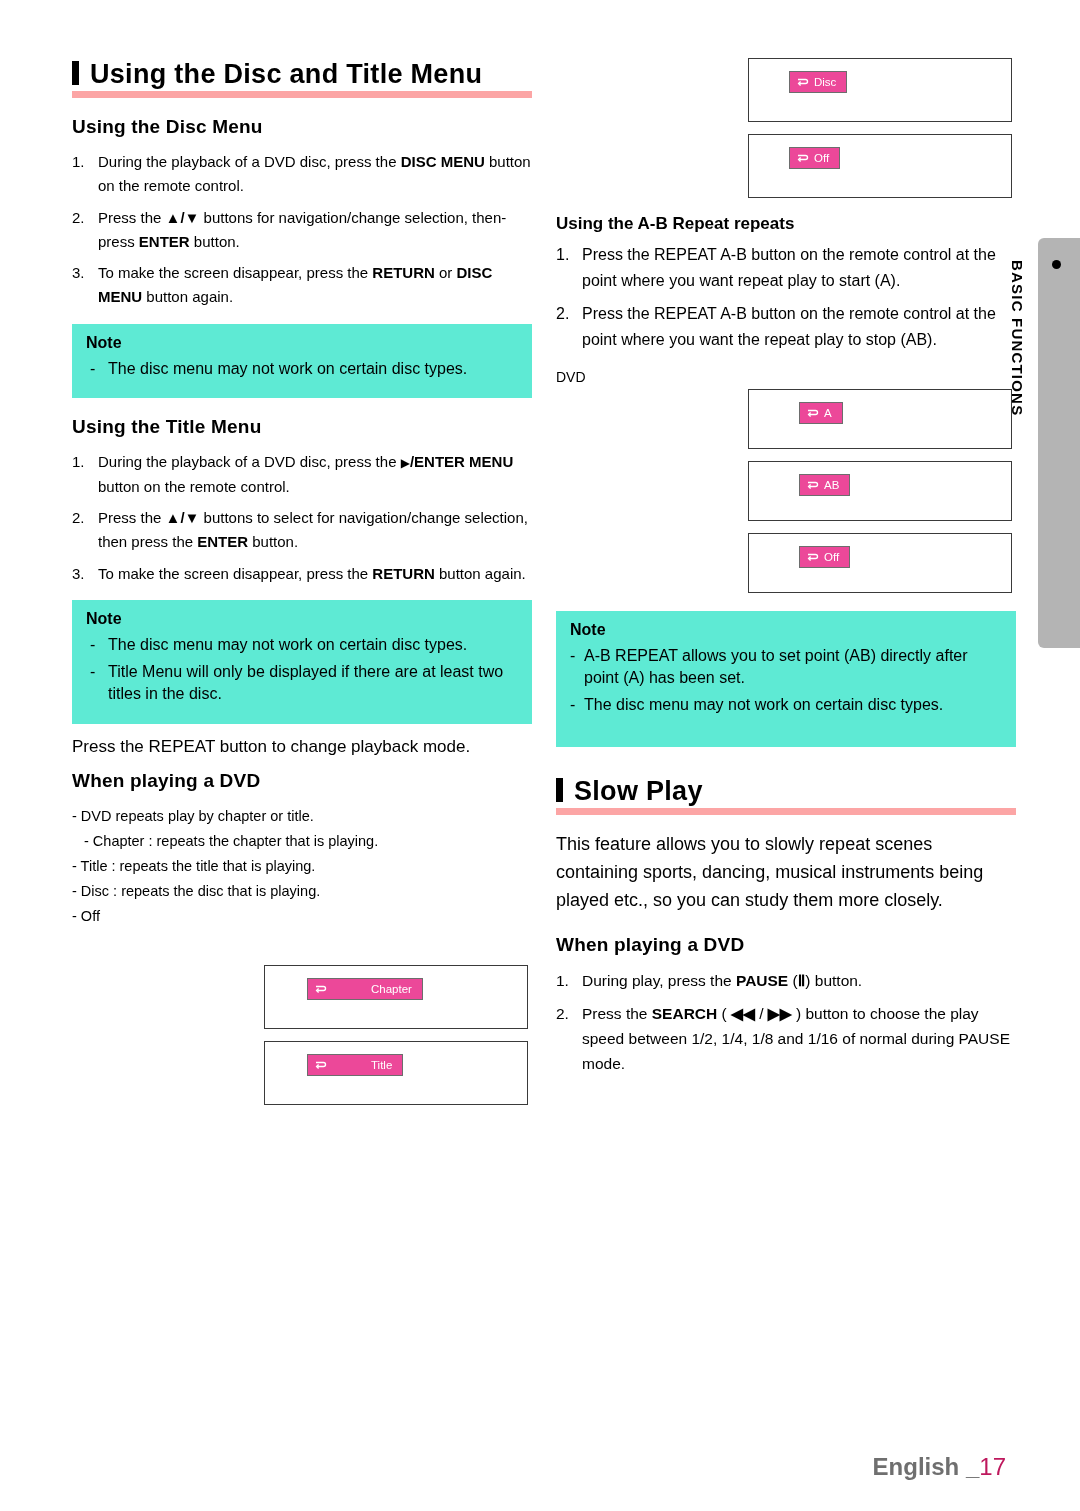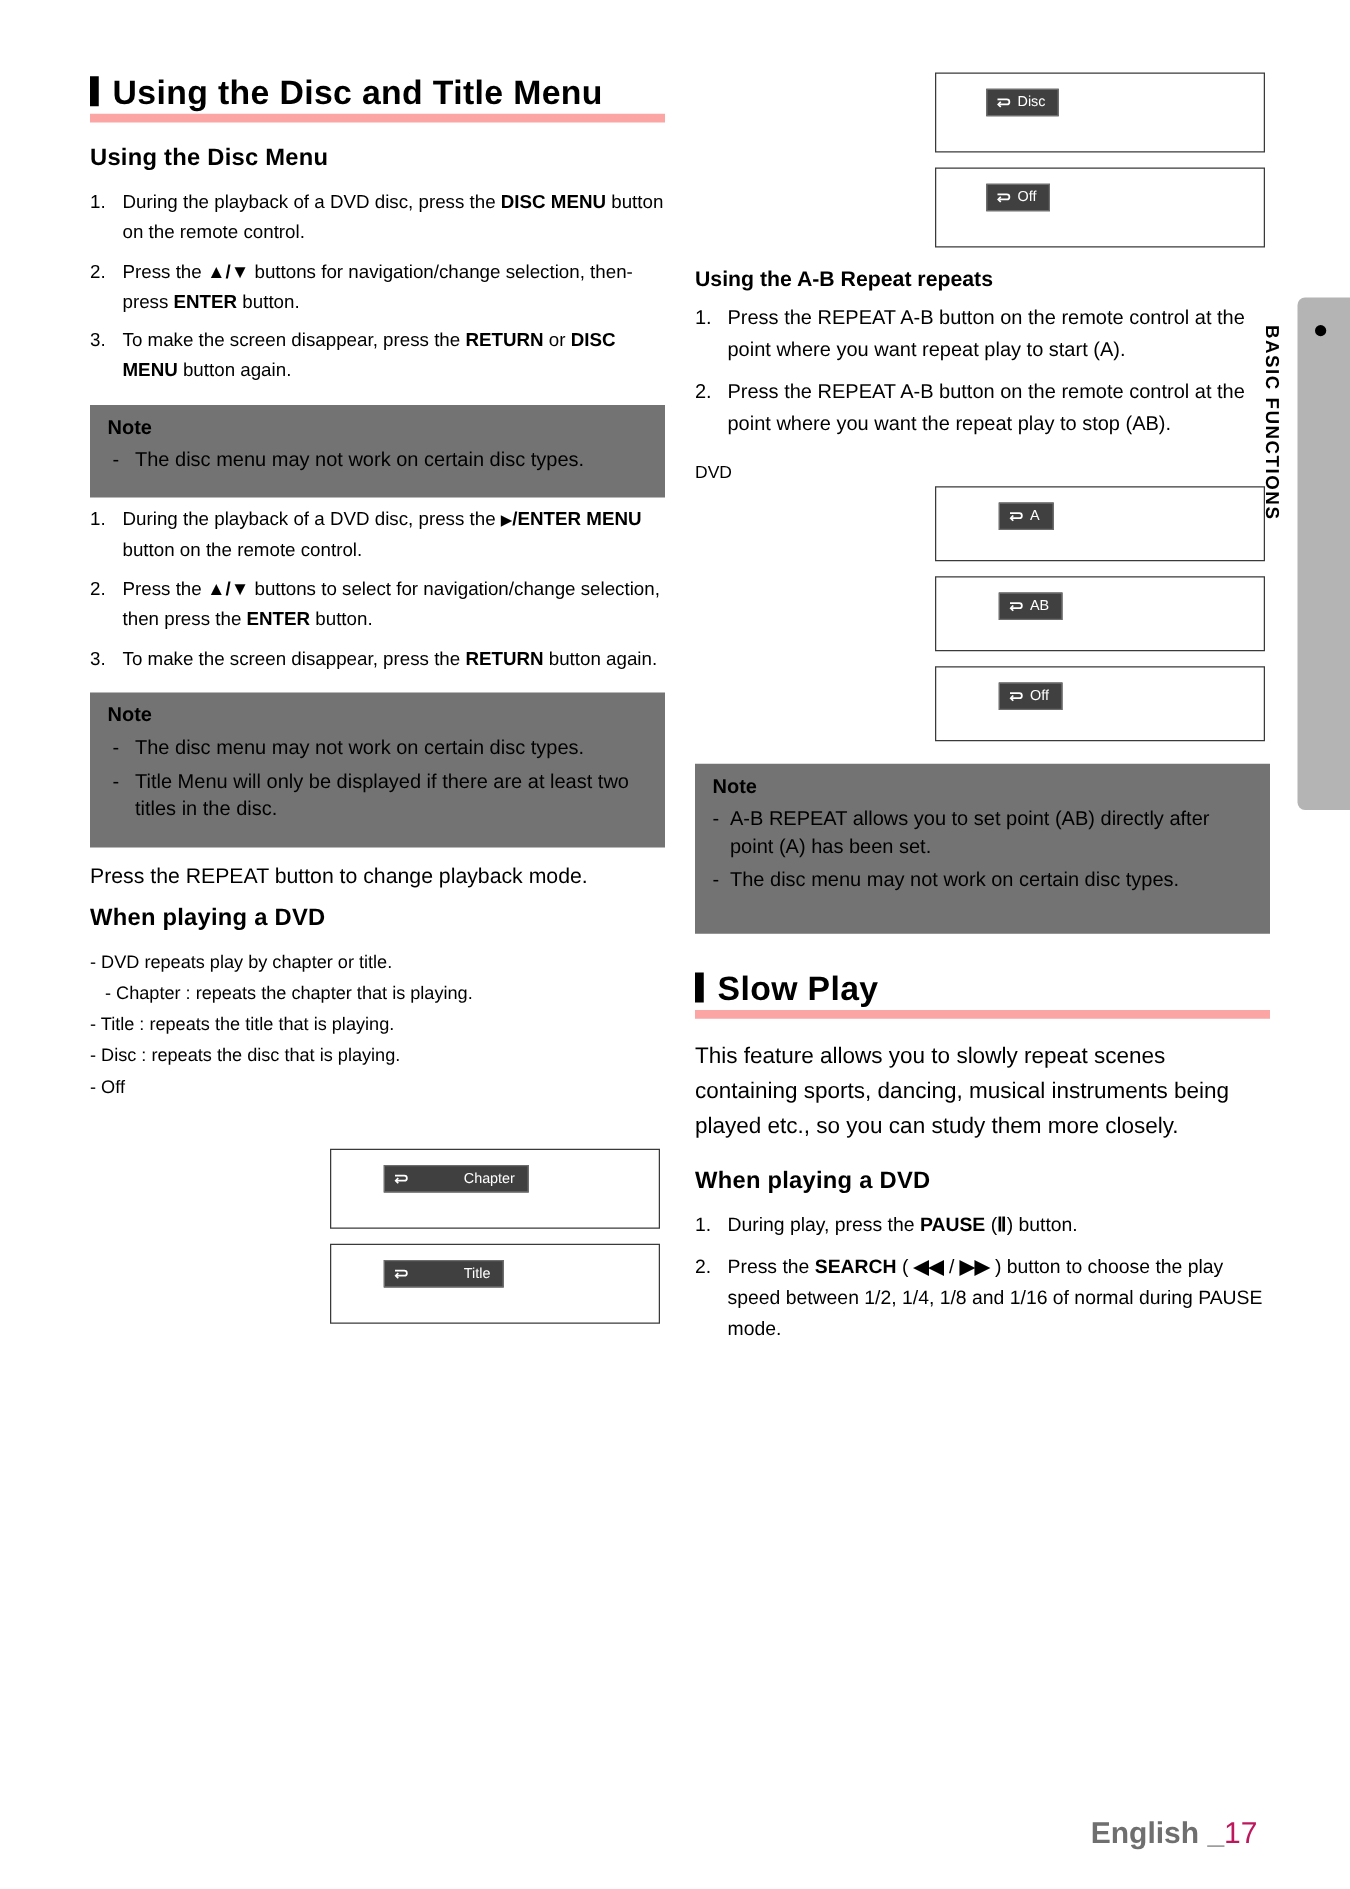--- a/index.html
+++ b/index.html
@@ -89,21 +89,21 @@
   }
   ul.plain li {
     font-size: 14.5px;
     line-height: 1.72;
   }
   .indent1 { padding-left: 12px; }
   b, .b { font-weight: bold; }
 
   
   .note {
-    background: #737373;
+    background: #5eead4;
     color: #000;
     padding: 10px 14px 14px 14px;
     margin: 14px 0 6px 0;
   }
   .note .note-title {
     font-size: 16px;
     font-weight: bold;
     margin-bottom: 6px;
   }
   .note ul {
@@ -133,21 +133,21 @@
   .osd {
     border: 1px solid #3a3a3a;
     height: 58px;
     position: relative;
     margin-bottom: 12px;
     background: #fff;
   }
   .osd .chip {
     position: absolute;
     top: 12px;
-    background: #404040;
+    background: #ec4899;
     border: 1px solid #6d6d6d;
     height: 20px;
     line-height: 20px;
     padding: 0 10px 0 6px;
     font-size: 11.5px;
     color: #fff;
     display: flex;
     align-items: center;
     gap: 5px;
     white-space: nowrap;
@@ -249,20 +249,21 @@
       <li><span class="num">3.</span>To make the screen disappear, press the <b>RETURN</b> or <b>DISC MENU</b> button again.</li>
     </ol>
 
     <div class="note">
       <div class="note-title">Note</div>
       <ul>
         <li>The disc menu may not work on certain disc types.</li>
       </ul>
     </div>
 
+    <div class="h2">Using the Title Menu</div>
 
     <ol class="steps">
       <li><span class="num">1.</span>During the playback of a DVD disc, press the <span class="tri">▶</span><b>/ENTER MENU</b> button on the remote control.</li>
       <li><span class="num">2.</span>Press the <b>▲/▼</b> buttons to select for navigation/change selection, then press the <b>ENTER</b> button.</li>
       <li><span class="num">3.</span>To make the screen disappear, press the <b>RETURN</b> button again.</li>
     </ol>
 
     <div class="note">
       <div class="note-title">Note</div>
       <ul>

